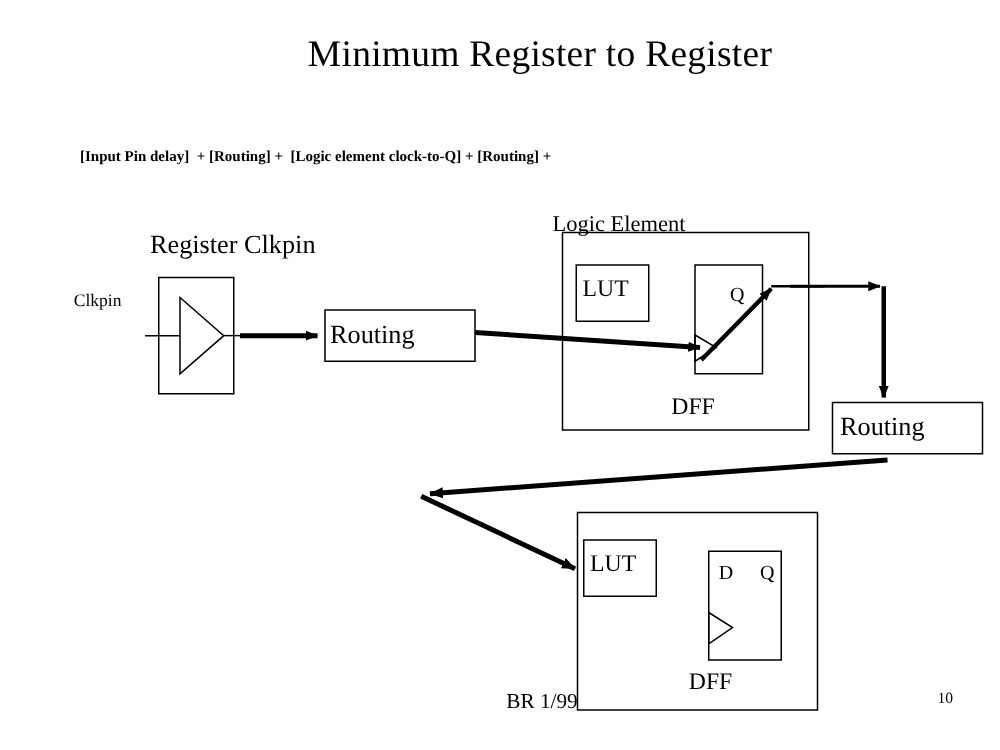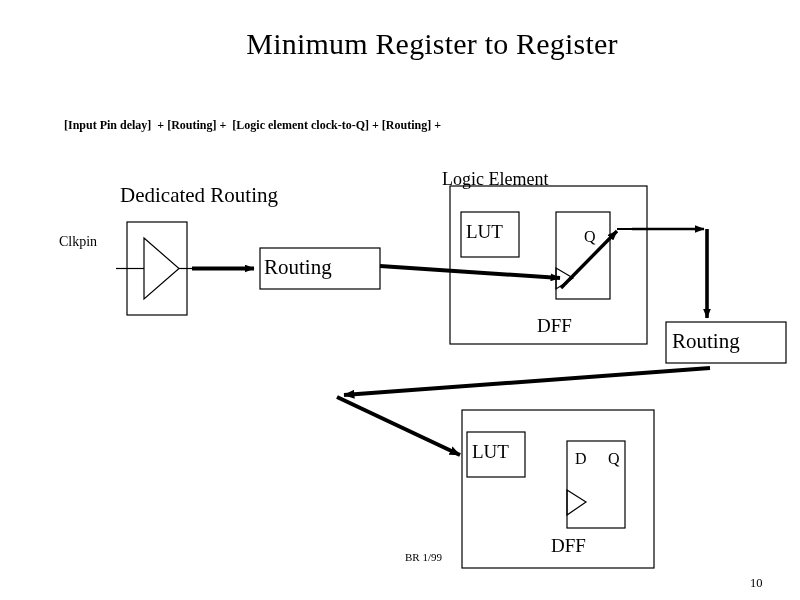--- a/index.html
+++ b/index.html
@@ -107,25 +107,25 @@
     font-size: 16px;
   }
   #label-dff-bottom {
     left: 519px;
     top: 535px;
     font-size: 19px;
   }
   #footer-credit {
     left: 373px;
     top: 551px;
-    font-size: 11px;
+    font-size: 17px;
   }
   #page-number {
     left: 718px;
-    top: 576px;
+    top: 551px;
     font-size: 12.5px;
   }
 </style>
 </head>
 <body>
 
 <div id="slide">
 
   <svg id="diagram-svg" viewBox="0 0 800 600" xmlns="http://www.w3.org/2000/svg">
     <defs>
@@ -181,21 +181,21 @@
 
     <path d="M535,490 L554,502 L535,515 Z" fill="none" stroke="#000" stroke-width="1.2"></path>
   </svg>
 
   <div class="txt" id="slide-title">Minimum Register to Register</div>
 
   <div class="txt" id="formula-block">
     <div>[Input Pin delay]  + [Routing] +  [Logic element clock-to-Q] + [Routing] +</div>
   </div>
 
-  <div class="txt" id="label-dedicated-clkpin">Dedicated Routing</div>
+  <div class="txt" id="label-dedicated-clkpin">Register Clkpin</div>
 
   <div class="txt" id="label-clkpin">Clkpin</div>
 
   <div class="txt" id="label-logic-element-top">Logic Element</div>
 
   <div class="txt" id="label-routing-1">Routing</div>
 
   <div class="txt" id="label-routing-2">Routing</div>
 
   <div class="txt" id="label-lut-top">LUT</div>

